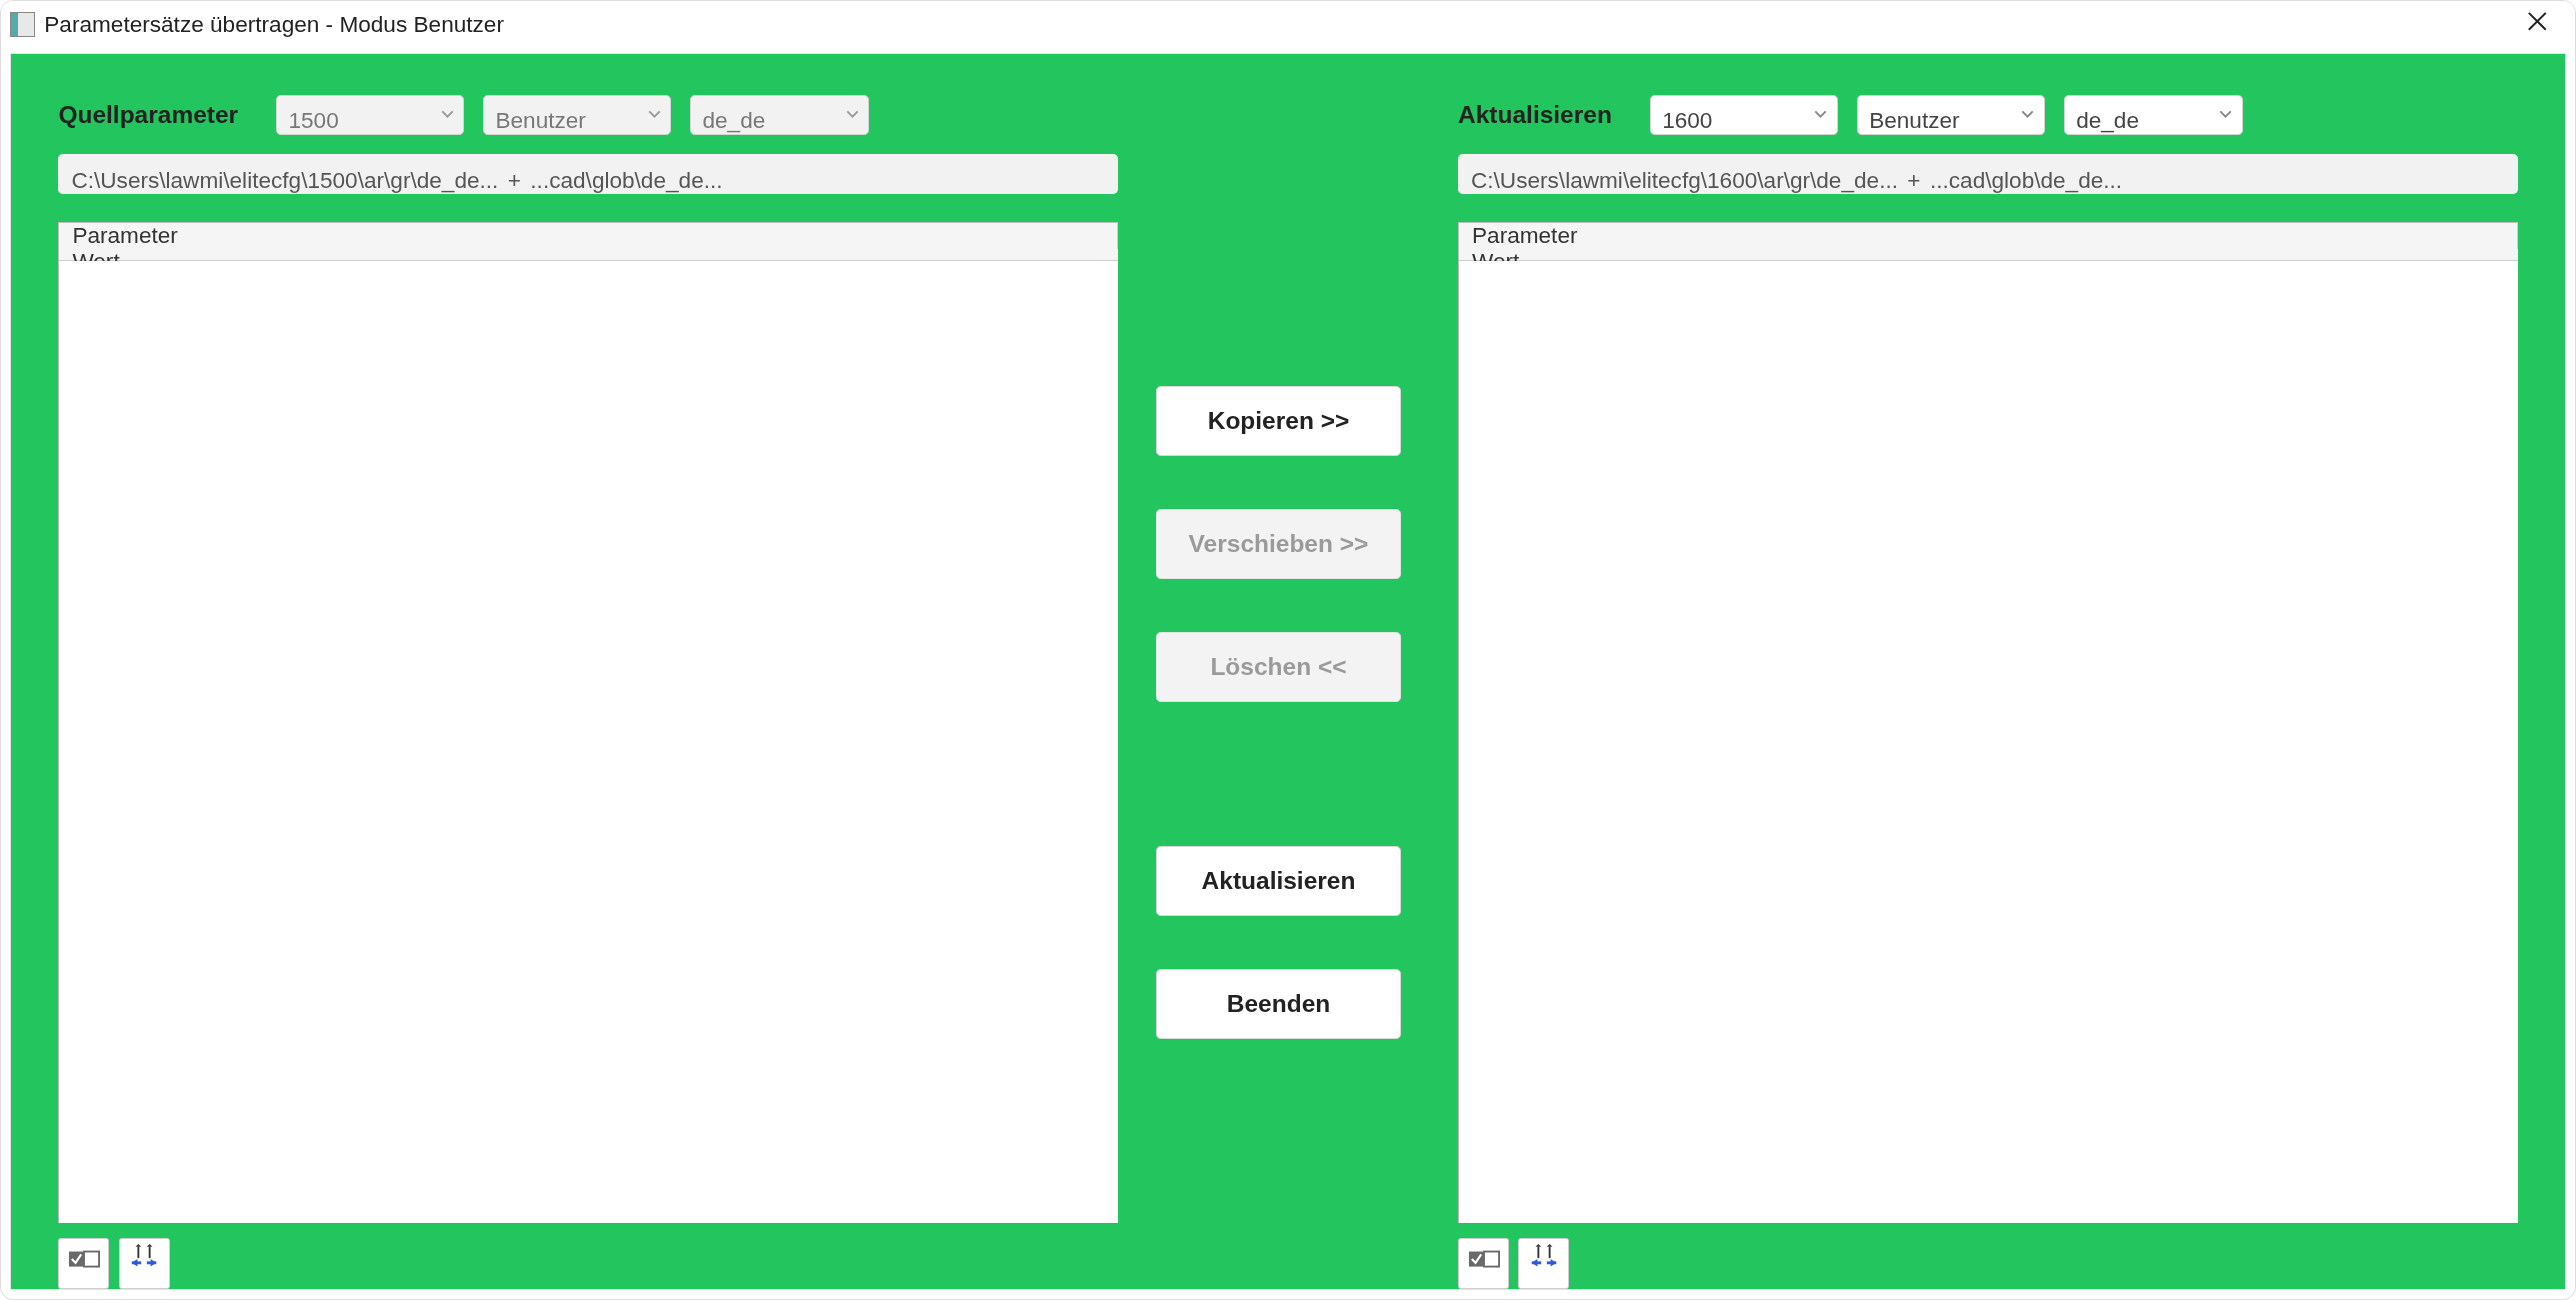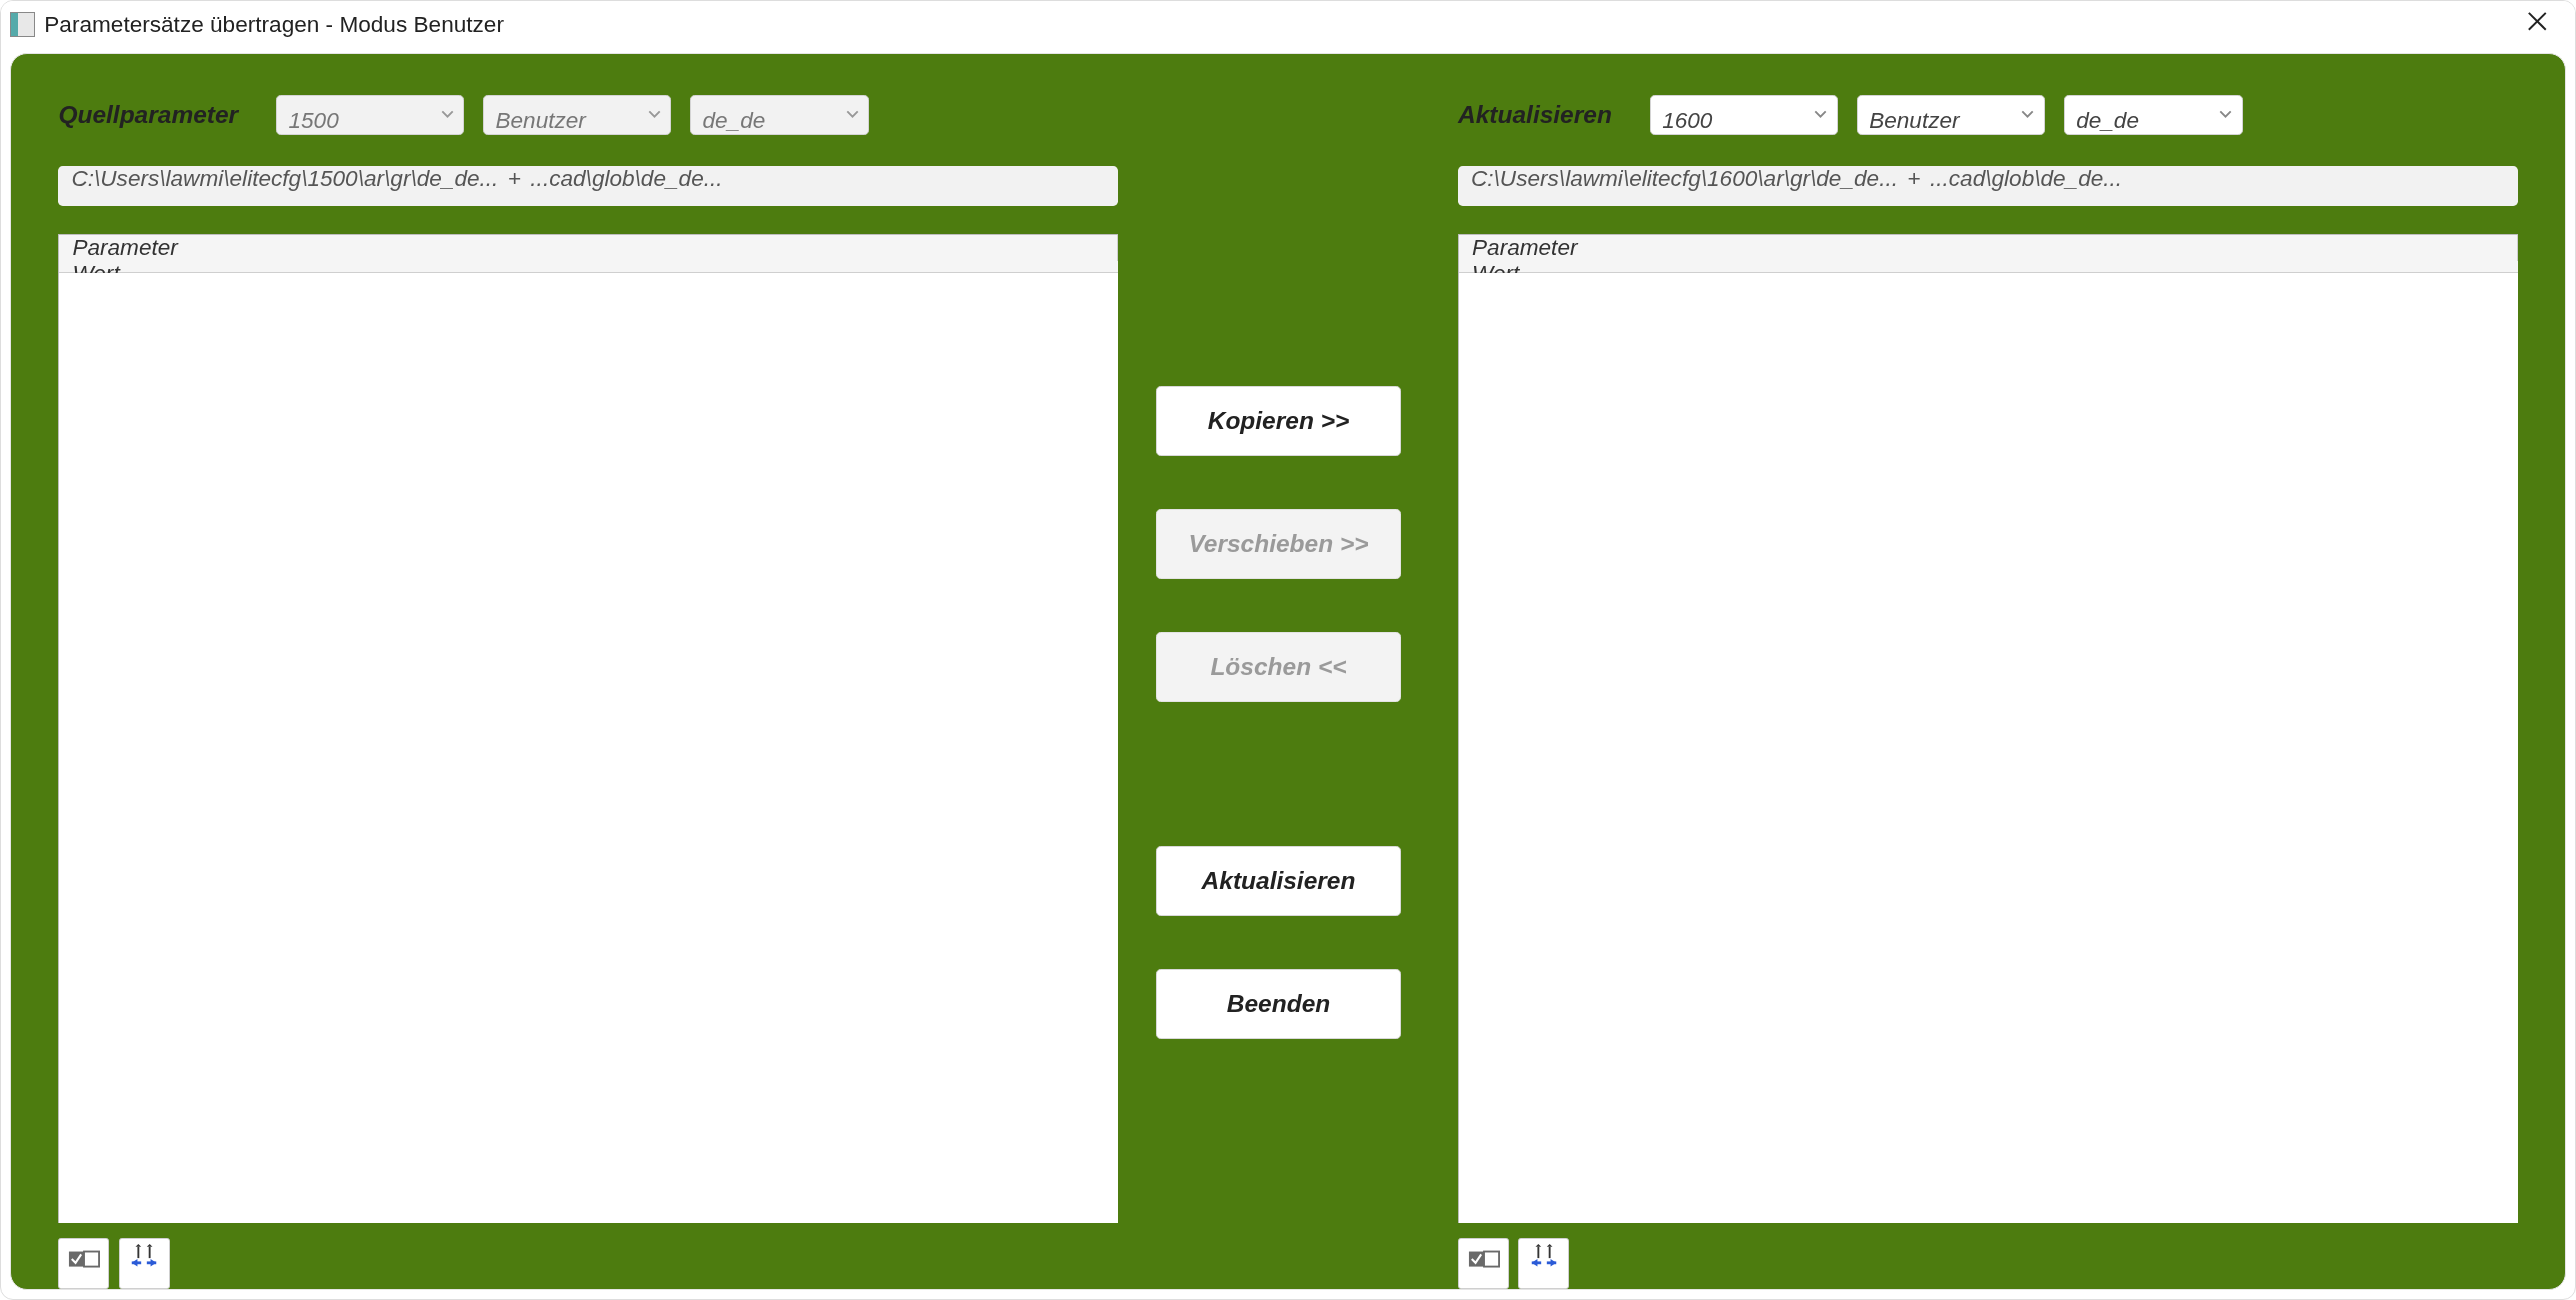--- a/index.html
+++ b/index.html
@@ -43,23 +43,22 @@
     display: flex; align-items: center; justify-content: center;
     font-size: 26px;
     cursor: pointer;
     color: #222;
   }
   .titlebar .close svg { width: 22.6px; height: 22.6px; }
   .content {
     position: absolute;
     left: 9.4px; right: 9.4px; top: 52px; bottom: 9.4px;
     border: 0.9px solid #e5e5e5;
-    border-radius: 17px;
-    background: #4d7c0f;
-    font-style: italic;
+    border-radius: 0;
+    background: #22c55e;
   }
   .inner {
     position: absolute;
     left: 47px; right: 47px; top: 38px; bottom: 0;
   }
   .cols {
     display: flex;
     height: 100%;
     gap: 38px;
   }
@@ -107,29 +106,28 @@
     transform: translateY(-50%);
     width: 15px; height: 15px;
     color: #888;
   }
   .combo .chev svg { width: 13px; height: 13px; display: block; }
   .panel-path {
     height: 40px;
     border: 0px solid #d4d4d4;
     border-radius: 4.7px;
     display: flex;
-    align-items: flex-start;
+    align-items: flex-end;
     padding: 0 13px;
     color: #555;
     font-size: 22.6px;
     background: #f2f2f2;
     margin-bottom: 28px;
     white-space: nowrap;
     overflow: hidden;
-    margin-top: 12px;
   }
   .panel-path .plus { color: #555; }
   .table-wrap {
     flex: 1;
     border-top: 1.9px solid #bdbdbd;
     border-left: 1.9px solid #bdbdbd;
     background: #fff;
     display: flex;
     flex-direction: column;
     overflow: hidden;

